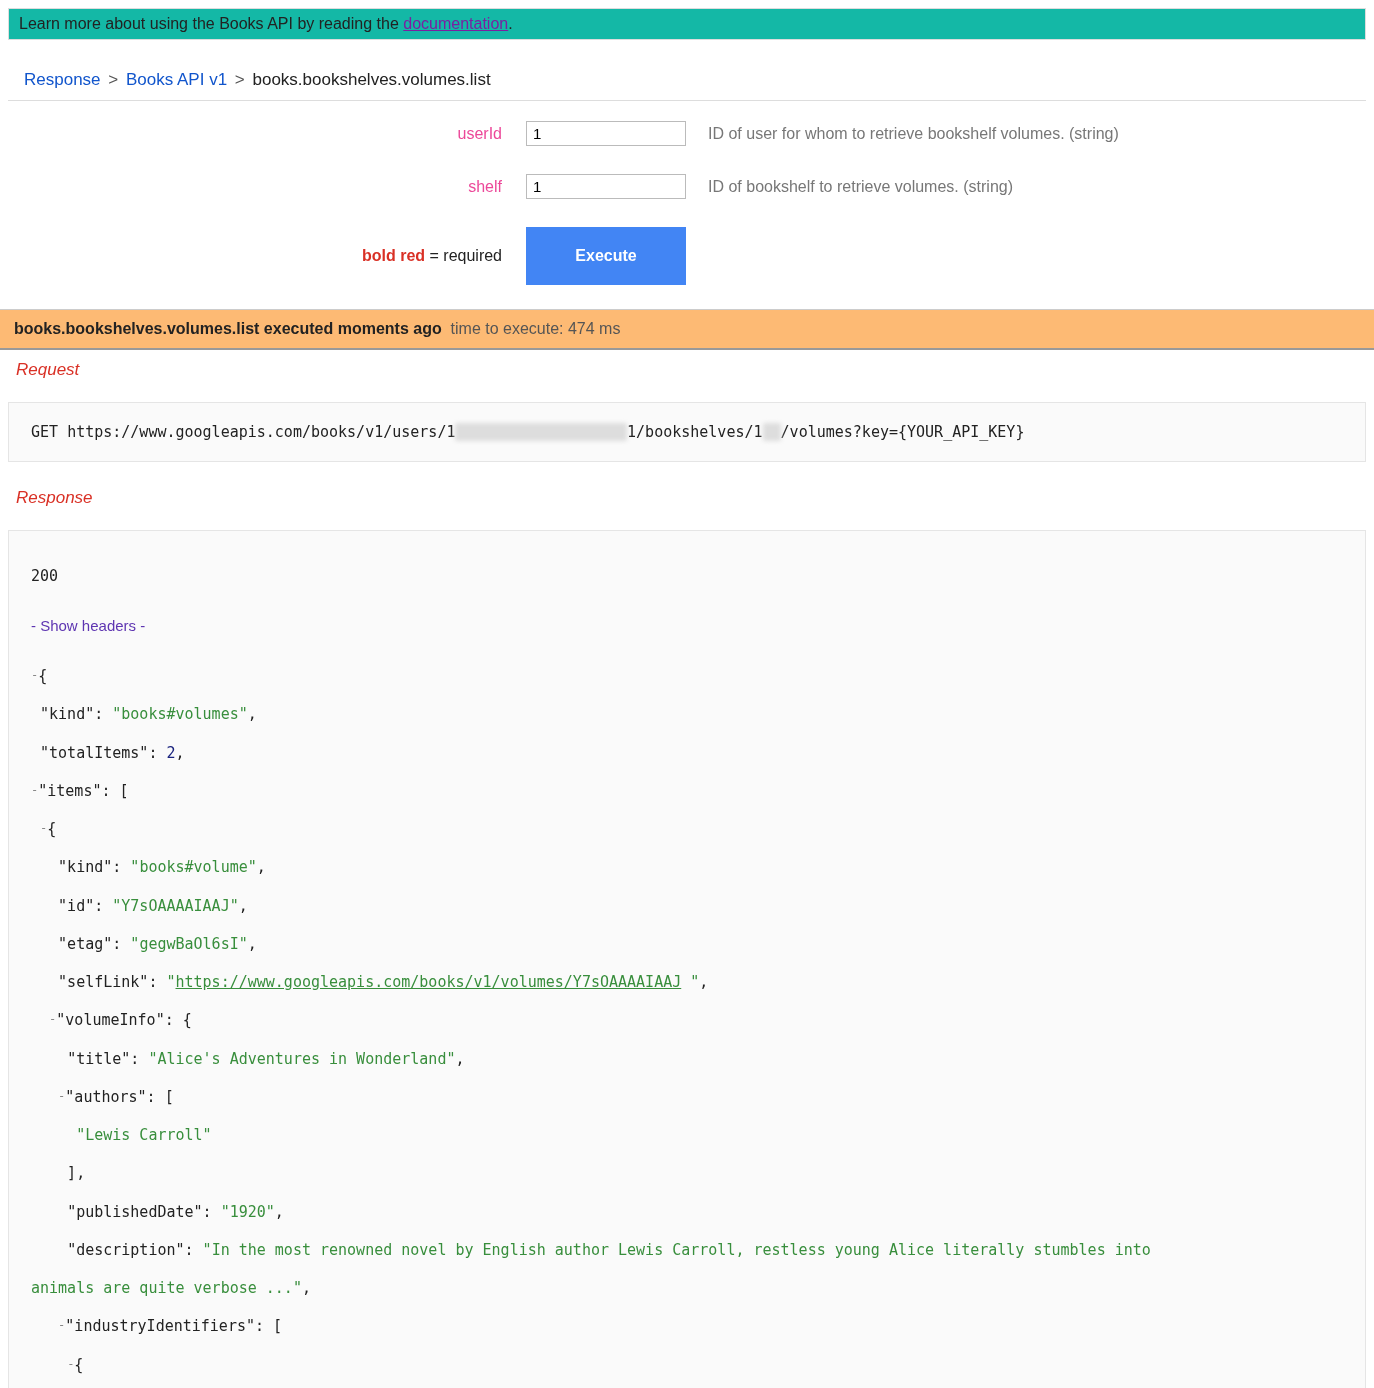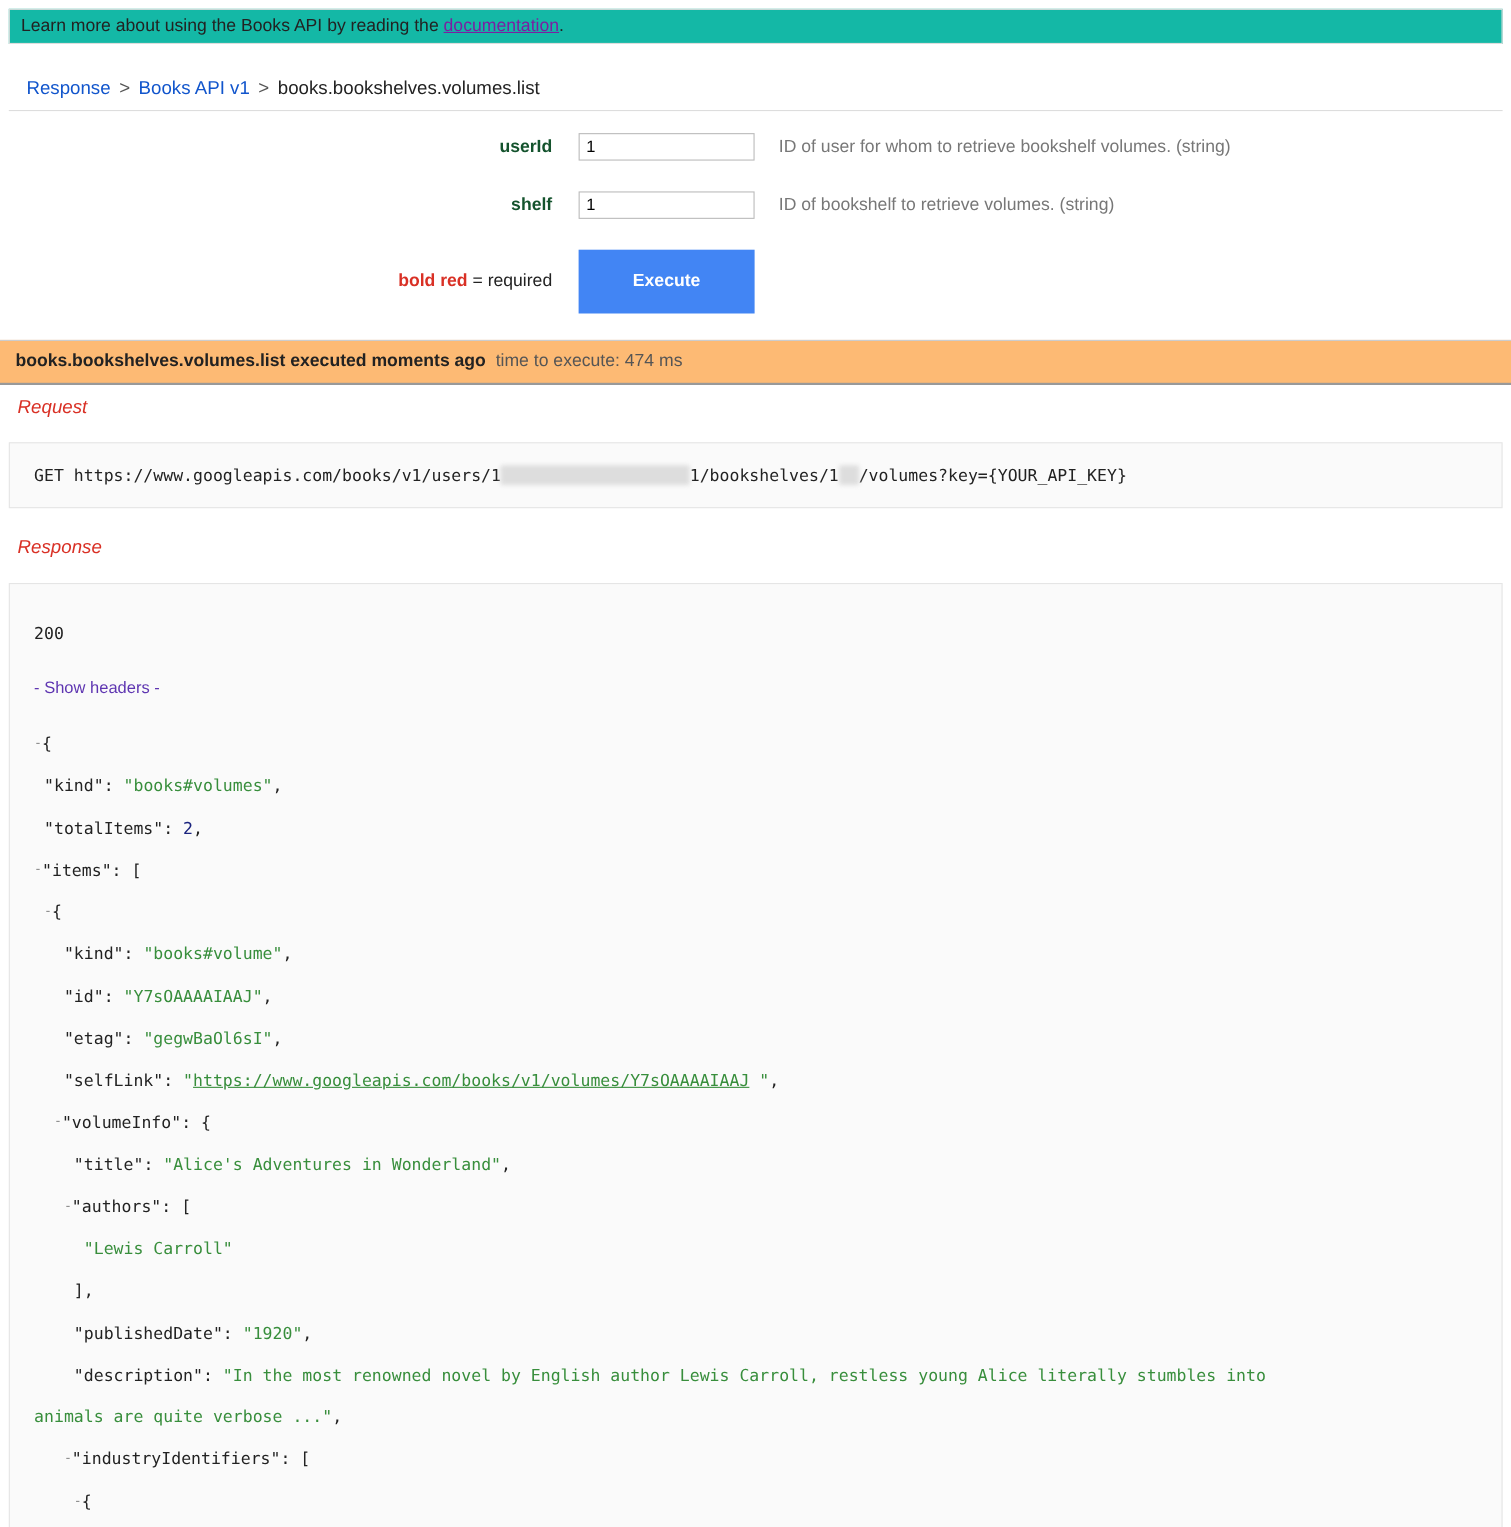--- a/index.html
+++ b/index.html
@@ -33,21 +33,21 @@
     display: flex;
     align-items: center;
     margin-bottom: 28px;
   }
   .param-label {
     width: 510px;
     text-align: right;
     padding-right: 24px;
     font-size: 16px;
   }
-  .param-label.req { color: #14532d; font-weight: bold; }
+  .param-label.req { color: #ec4899; font-weight: normal; }
   .param-input {
     width: 160px;
   }
   .param-input input {
     width: 100%;
     font-size: 15px;
     padding: 3px 6px;
     border: 1px solid #bbb;
   }
   .param-desc {

